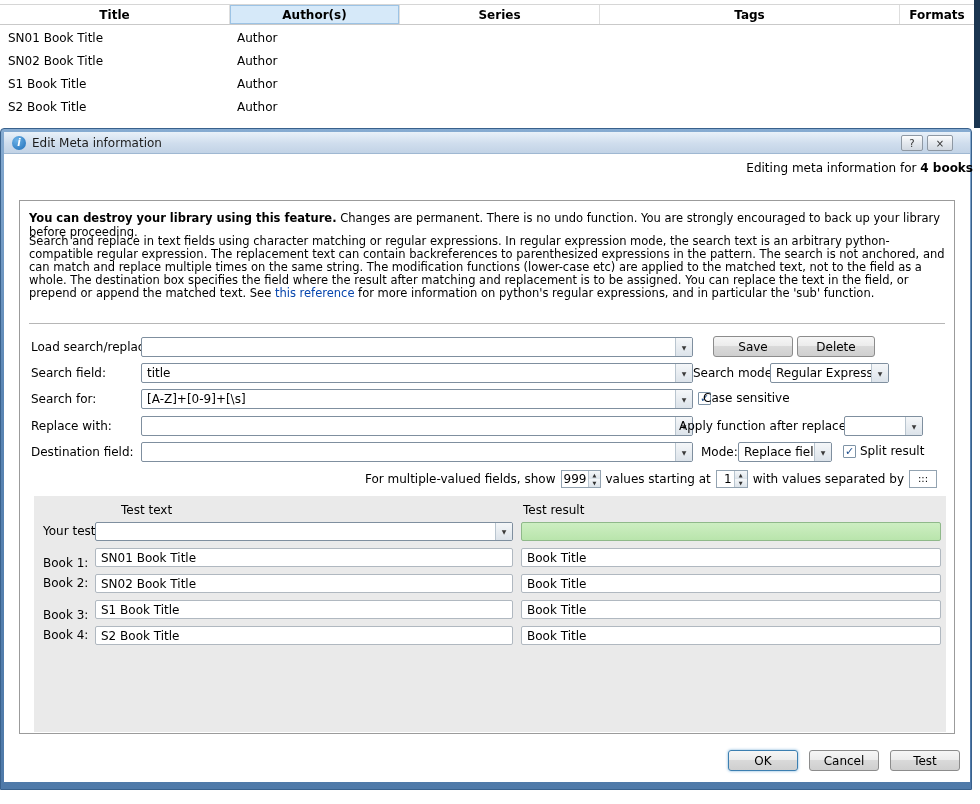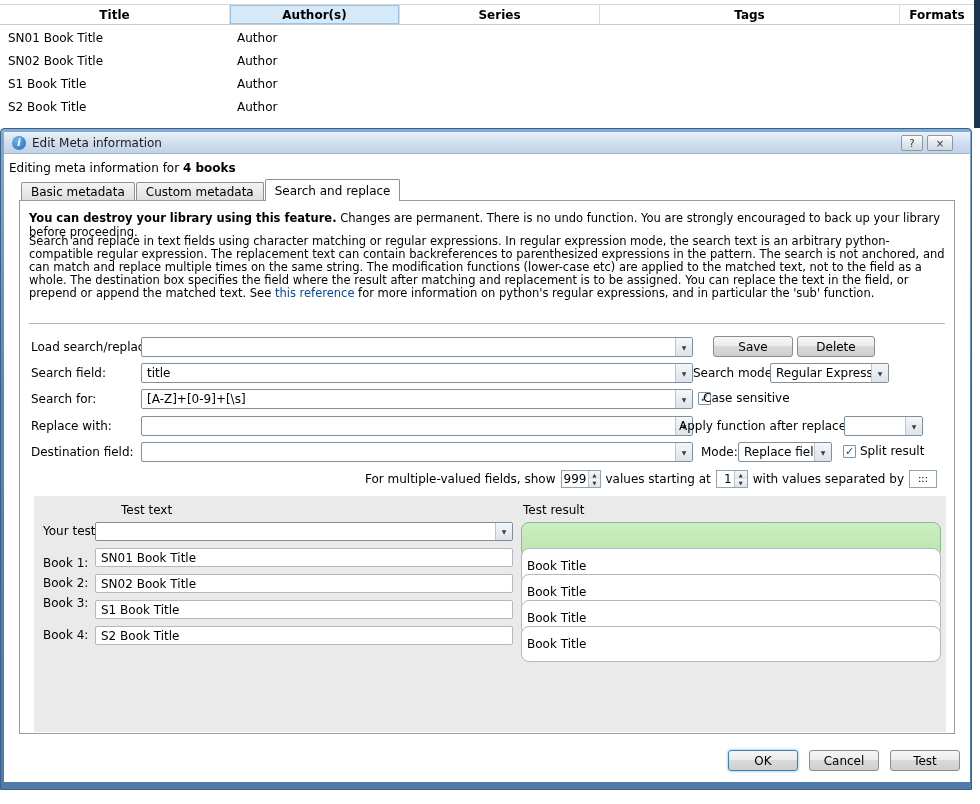--- a/index.html
+++ b/index.html
@@ -17,21 +17,21 @@
 
   
   #dialog{position:absolute;left:0;top:128px;width:972px;height:662px;background:linear-gradient(180deg,#86abd1,#5b86b4 40%,#4f7aa9);border:1px solid #39618c;border-radius:4px 4px 0 0}
   #dlg-body{position:absolute;left:3px;top:25px;width:966px;height:628px;background:#fff}
   #titlebar{position:absolute;left:3px;top:3px;width:966px;height:22px;background:linear-gradient(#e9f1f9,#cfdded 55%,#c2d3e6);display:flex;align-items:center;border-bottom:1px solid #9fb8d2}
   .info-icon{width:14px;height:14px;border-radius:50%;background:radial-gradient(circle at 35% 30%,#6db3e8,#1d6db8);color:#fff;font-size:10px;font-style:italic;font-weight:bold;display:flex;align-items:center;justify-content:center;margin-left:8px}
   #dlg-title{margin-left:6px;color:#1c1c1c}
   .tb-btn{position:absolute;top:3px;height:16px;background:linear-gradient(#fdfdfd,#e6eaef 45%,#d1d8e1);border:1px solid #8e98a3;border-radius:2px;font-size:10px;display:flex;align-items:center;justify-content:center;color:#333}
 
   
-  #heading{position:absolute;top:32px;left:8px;width:972px;text-align:left}
+  #heading{position:absolute;top:32px;left:0;width:972px;text-align:right}
   #tabs{position:absolute;left:20px;top:50px;height:21px;display:flex;align-items:flex-end}
   .tab{height:18px;padding:0 9px;display:flex;align-items:center;background:linear-gradient(#f4f4f4,#dedede);border:1px solid #8f8f8f;border-bottom:none;border-radius:2px 2px 0 0;margin-right:1px}
   .tab.active{height:22px;margin-bottom:-1px;background:#fff;z-index:3;position:relative}
   #tab-panel{position:absolute;left:18px;top:71px;width:936px;height:534px;border:1px solid #9b9b9b;background:#fff}
 
   
   #warning{position:absolute;left:28px;top:82px;width:916px;font-size:11.5px;line-height:14px}
   #description{position:absolute;left:28px;top:106px;width:916px;font-size:11.5px;line-height:13px}
   .link{color:#0645ad;cursor:pointer}
   #separator{position:absolute;left:28px;top:194px;width:916px;height:1px;background:#b6b6b6}
@@ -48,21 +48,21 @@
   .spin-val{flex:1;text-align:right;padding:1px 2px;line-height:14px}
   .spin-btns{width:13px;display:flex;flex-direction:column;border-left:1px solid #b9c5cf}
   .spin-b{flex:1;background:linear-gradient(#f5f7f9,#dce3ea);font-size:5px;display:flex;align-items:center;justify-content:center;color:#333}
   #multi-row{position:absolute;top:340px;right:34px;height:19px;display:flex;align-items:center;gap:5px;white-space:nowrap}
   .sep-box{width:28px;height:18px;background:#fff;border:1px solid #93a3b1;display:flex;align-items:center;justify-content:center;font-size:10px}
 
   
   #test-panel{position:absolute;left:33px;top:367px;width:912px;height:236px;background:#eaeaea}
   .t-lbl{position:absolute;left:9px;white-space:nowrap}
   .t-input{position:absolute;height:19px;background:#fff;border:1px solid #b0b8c0;border-radius:2px;padding:0 5px;display:flex;align-items:center;overflow:hidden;white-space:nowrap}
-  .t-result{position:absolute;height:19px;background:#fff;border:1px solid #b0b8c0;border-radius:8px;padding:17px 5px;display:flex;align-items:center;overflow:hidden;white-space:nowrap}
+  .t-result{position:absolute;height:19px;background:#fff;border:1px solid #b0b8c0;border-radius:2px;padding:0 5px;display:flex;align-items:center;overflow:hidden;white-space:nowrap}
   .t-result.green{background:linear-gradient(#cdeec2,#b9e5ac);border-color:#8fb98a}
   .t-combo{position:absolute;height:19px}
 </style>
 </head>
 <body>
 
 <div id="screen">
 
   <div class="lib-header">
     <div class="lib-col" style="width:230px">
@@ -110,31 +110,20 @@
         </span>
       <span class="tb-btn" style="right:17px;width:26px">
           <span>×</span>
         </span>
     </div>
 
     <div id="heading">
       <span>Editing meta information for </span><b>4 books</b>
     </div>
 
-    <div id="tabs">
-      <div class="tab">
-          <span>Basic metadata</span>
-        </div>
-      <div class="tab">
-          <span>Custom metadata</span>
-        </div>
-      <div class="tab active">
-          <span>Search and replace</span>
-        </div>
-    </div>
     <div id="tab-panel"></div>
 
     <div id="warning">
       <b>You can destroy your library using this feature.</b><span> Changes are permanent. There is no undo function. You are strongly encouraged to back up your library before proceeding.</span>
     </div>
 
     <div id="description">
       <span>Search and replace in text fields using character matching or regular expressions. In regular expression mode, the search text is an arbitrary python-compatible regular expression. The replacement text can contain backreferences to parenthesized expressions in the pattern. The search is not anchored, and can match and replace multiple times on the same string. The modification functions (lower-case etc) are applied to the matched text, not to the field as a whole. The destination box specifies the field where the result after matching and replacement is to be assigned. You can replace the text in the field, or prepend or append the matched text. See </span><span class="link">this reference</span><span> for more information on python's regular expressions, and in particular the 'sub' function.</span>
     </div>
 
@@ -228,21 +217,21 @@
       <div class="t-result green" style="left:487px;top:26px;width:420px"></div>
 
       <div class="t-lbl" style="top:60px">Book 1:</div>
       <div class="t-input" style="left:61px;top:52px;width:418px">SN01 Book Title</div>
       <div class="t-result" style="left:487px;top:52px;width:420px">Book Title</div>
 
       <div class="t-lbl" style="top:80px">Book 2:</div>
       <div class="t-input" style="left:61px;top:78px;width:418px">SN02 Book Title</div>
       <div class="t-result" style="left:487px;top:78px;width:420px">Book Title</div>
 
-      <div class="t-lbl" style="top:100px">Book 3:</div>
+      <div class="t-lbl" style="top:112px">Book 3:</div>
       <div class="t-input" style="left:61px;top:104px;width:418px">S1 Book Title</div>
       <div class="t-result" style="left:487px;top:104px;width:420px">Book Title</div>
 
       <div class="t-lbl" style="top:132px">Book 4:</div>
       <div class="t-input" style="left:61px;top:130px;width:418px">S2 Book Title</div>
       <div class="t-result" style="left:487px;top:130px;width:420px">Book Title</div>
     </div>
 
     <div class="btn focused" style="left:727px;top:621px;width:70px">OK</div>
     <div class="btn" style="left:808px;top:621px;width:70px">Cancel</div>

